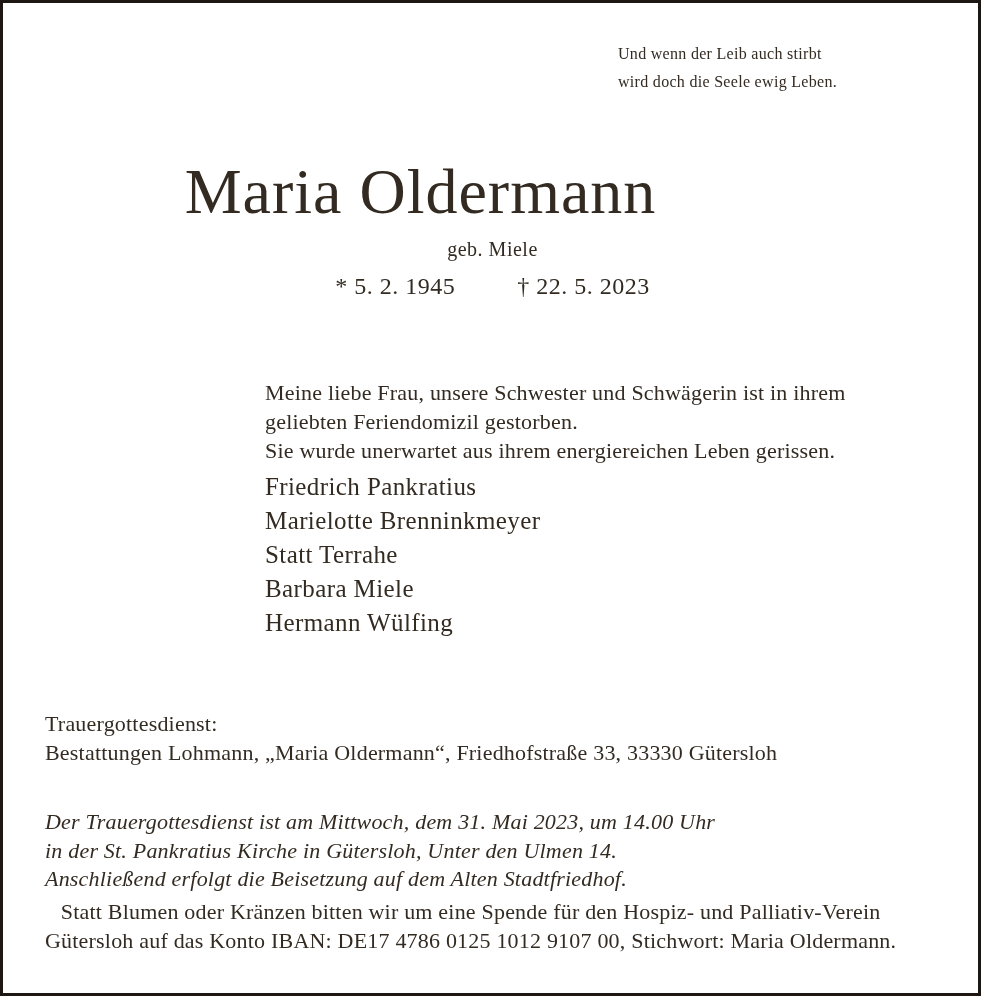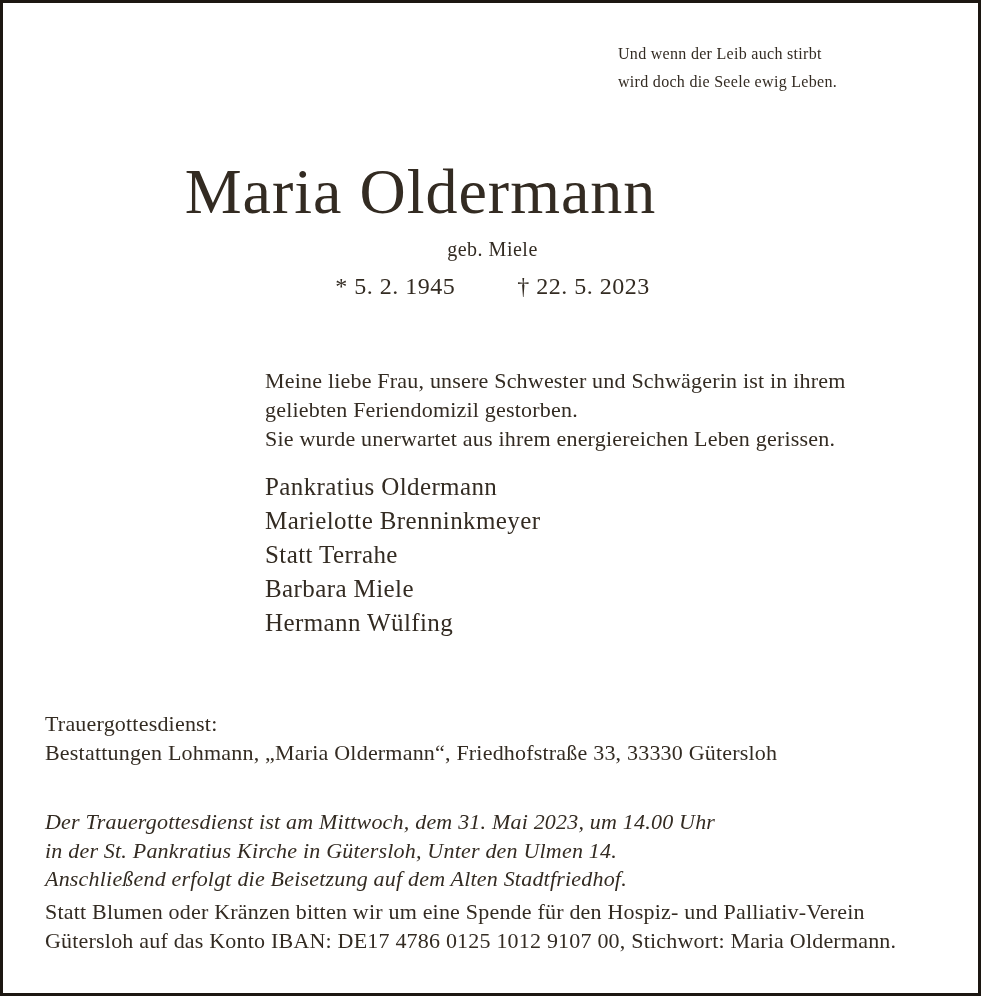--- a/index.html
+++ b/index.html
@@ -60,21 +60,21 @@
     top: 273px;
     display: flex;
     justify-content: center;
     gap: 62px;
     font-size: 24px;
     letter-spacing: 0.5px;
   }
   .announcement {
     position: absolute;
     left: 265px;
-    top: 366px;
+    top: 378px;
     font-size: 22px;
     line-height: 29px;
     letter-spacing: 0.2px;
     white-space: nowrap;
   }
   .mourners {
     position: absolute;
     left: 265px;
     top: 470px;
     font-size: 25px;
@@ -85,21 +85,21 @@
   .bottom-block {
     position: absolute;
     left: 45px;
     font-size: 22px;
     line-height: 28.5px;
     letter-spacing: 0.2px;
     white-space: nowrap;
   }
   .condolence { top: 710px; }
   .service    { top: 808px; font-style: italic; }
-  .donation   { top: 898px; }
+  .donation   { top: 898px; text-align: center; }
 </style>
 </head>
 <body>
 
 <div class="frame"></div>
 
 <div class="epigraph">
   <div>Und wenn der Leib auch stirbt</div>
   <div>wird doch die Seele ewig Leben.</div>
 </div>
@@ -113,21 +113,21 @@
   <span>† 22. 5. 2023</span>
 </div>
 
 <div class="announcement">
   <div>Meine liebe Frau, unsere Schwester und Schwägerin ist in ihrem</div>
   <div>geliebten Feriendomizil gestorben.</div>
   <div>Sie wurde unerwartet aus ihrem energiereichen Leben gerissen.</div>
 </div>
 
 <div class="mourners">
-  <div>Pankratius Oldermann</div>
+  <div>Friedrich Pankratius</div>
   <div>Marielotte Brenninkmeyer</div>
   <div>Statt Terrahe</div>
   <div>Barbara Miele</div>
   <div>Hermann Wülfing</div>
 </div>
 
 <div class="bottom-block condolence">
   <div>Trauergottesdienst:</div>
   <div>Bestattungen Lohmann, „Maria Oldermann“, Friedhofstraße 33, 33330 Gütersloh</div>
 </div>

